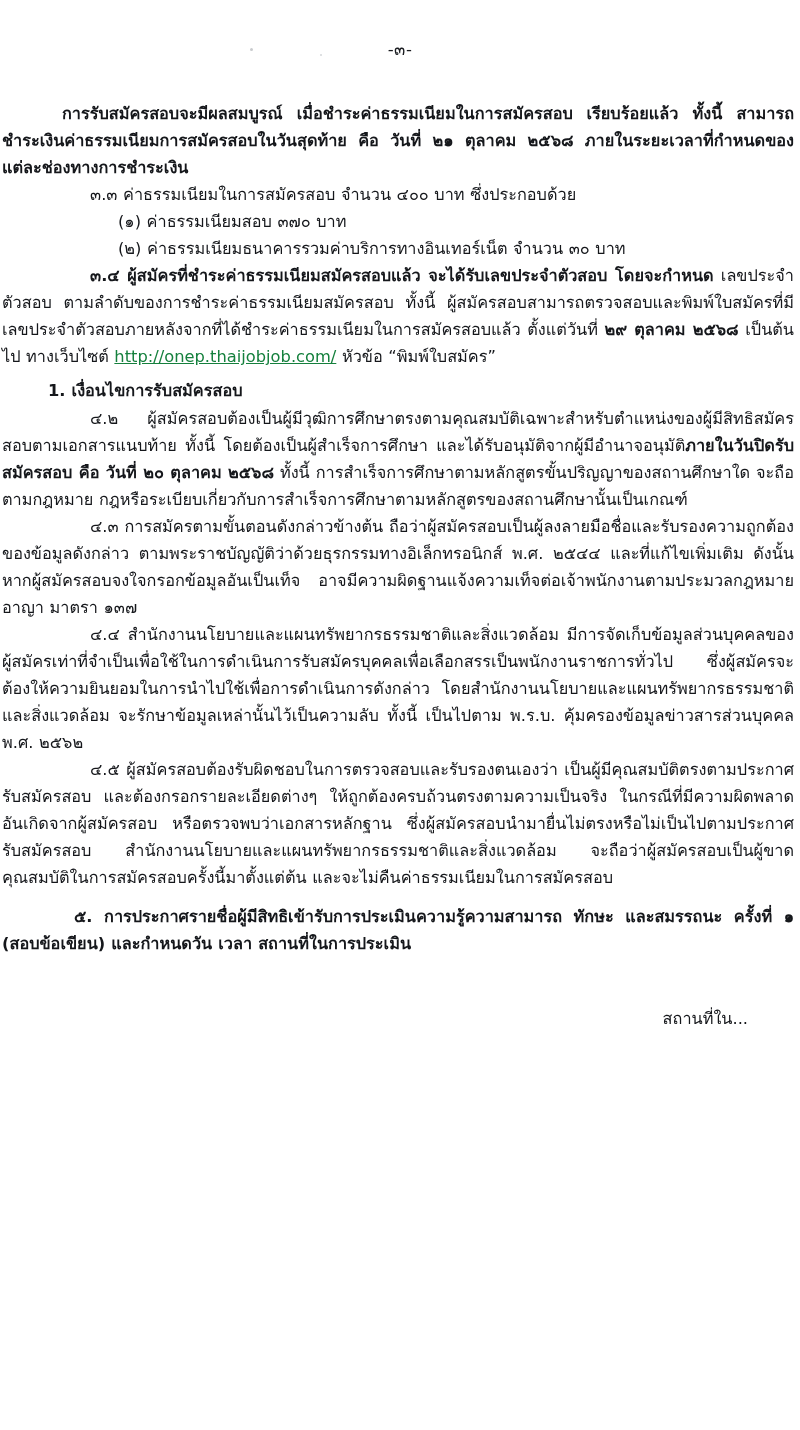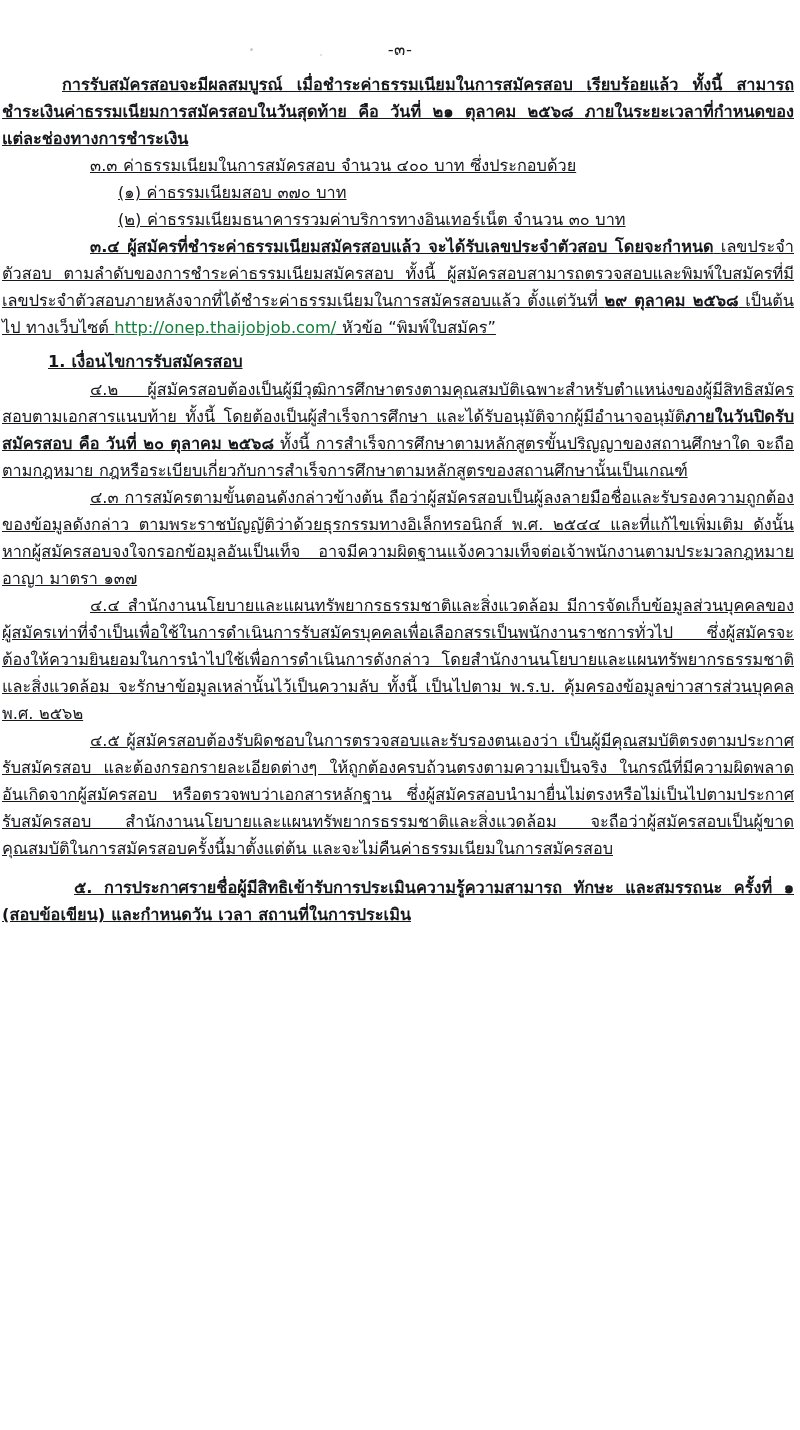--- a/index.html
+++ b/index.html
@@ -23,23 +23,22 @@
     padding: 0;
   }
   .page-number {
     text-align: center;
     font-size: 16.5px;
     margin-top: 36px;
     letter-spacing: 0.5px;
     color: #1a1c20;
   }
   .body-text {
-    margin-top: 9px;
+    margin-top: 38px;
     padding: 0 6px 0 2px;
-    text-decoration: underline;
   }
   p {
     margin: 0;
     font-size: 16.3px;
     line-height: 1.66;
     color: #15171b;
     text-align: justify;
     text-justify: inter-word;
     word-spacing: 0.4px;
   }
@@ -141,13 +140,14 @@
 
     <div class="spacer-md"></div>
 
     <p class="ind-sec">
       <span class="bold">๕. การประกาศรายชื่อผู้มีสิทธิเข้ารับการประเมินความรู้ความสามารถ ทักษะ และสมรรถนะ ครั้งที่ ๑ (สอบข้อเขียน) และกำหนดวัน เวลา สถานที่ในการประเมิน</span>
     </p>
 
 
   </div>
 
+  <div class="closing">สถานที่ใน...</div>
 </div>
 
 </body></html>

